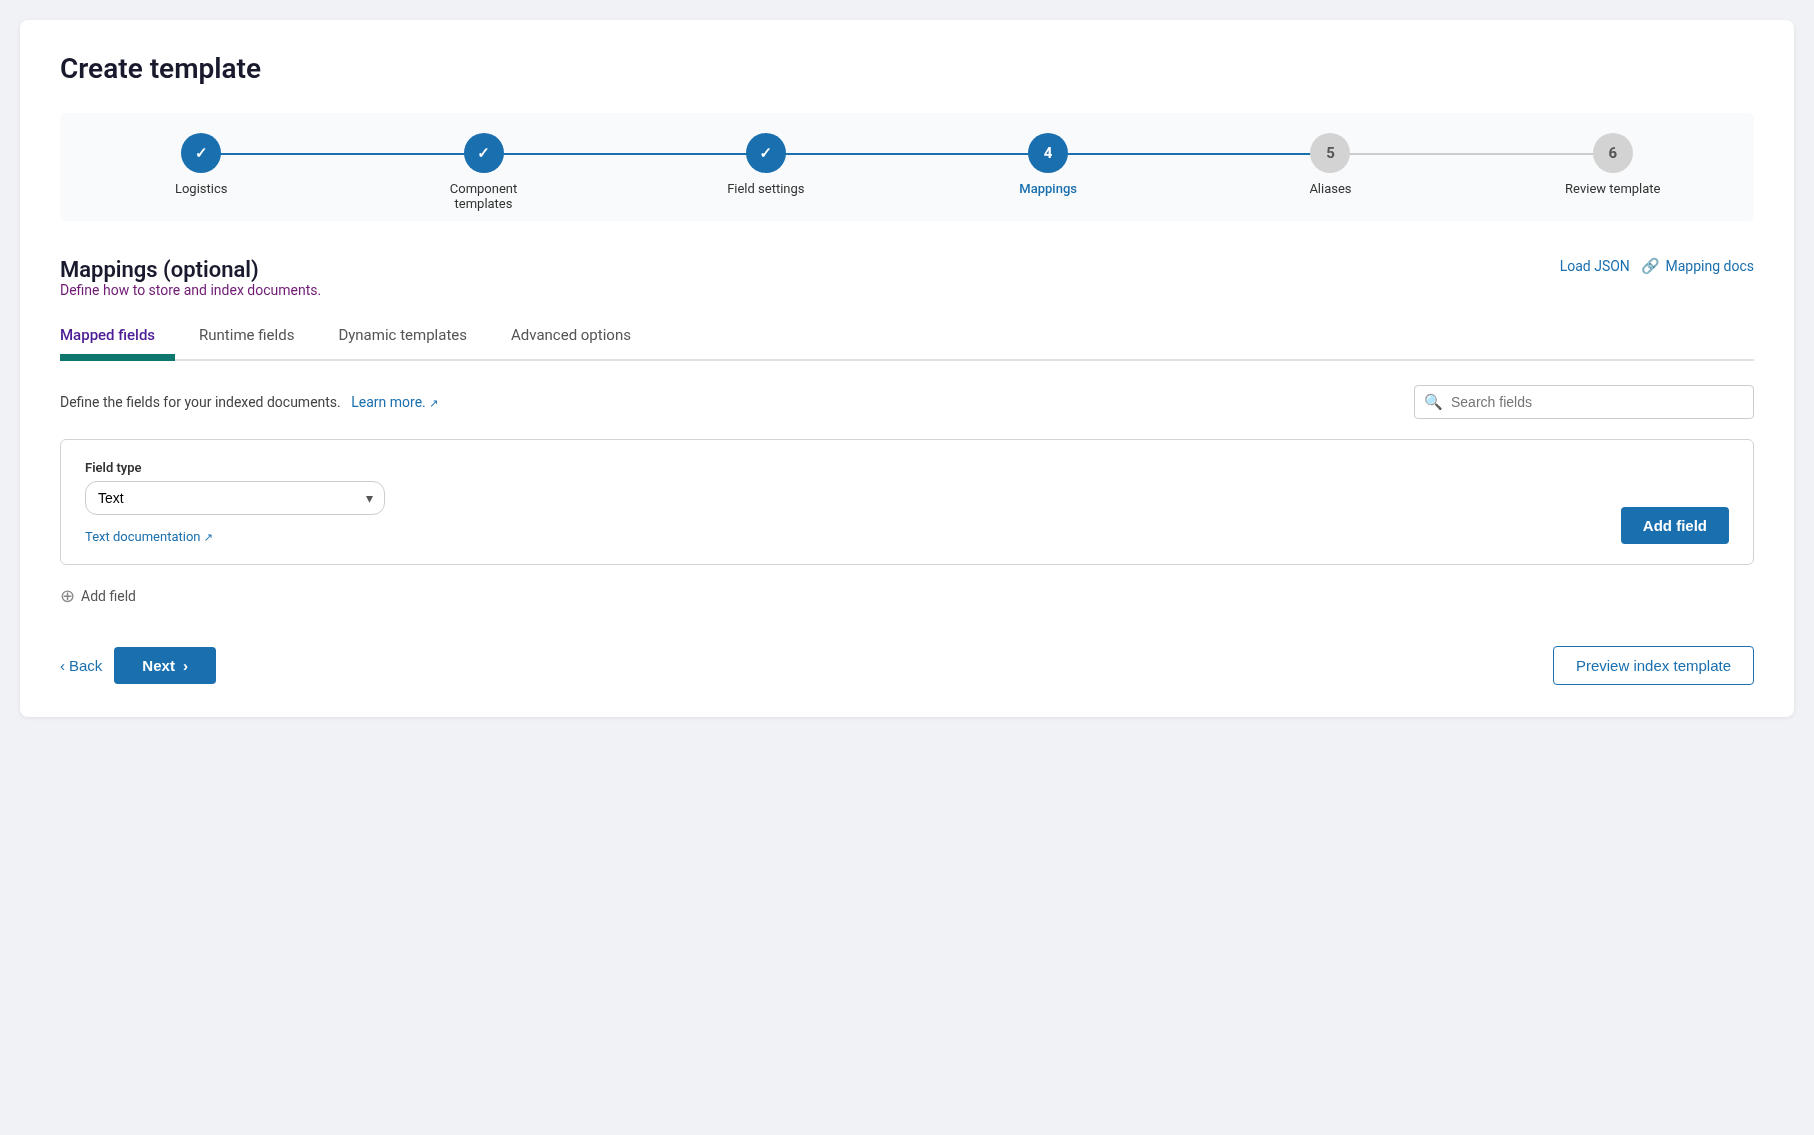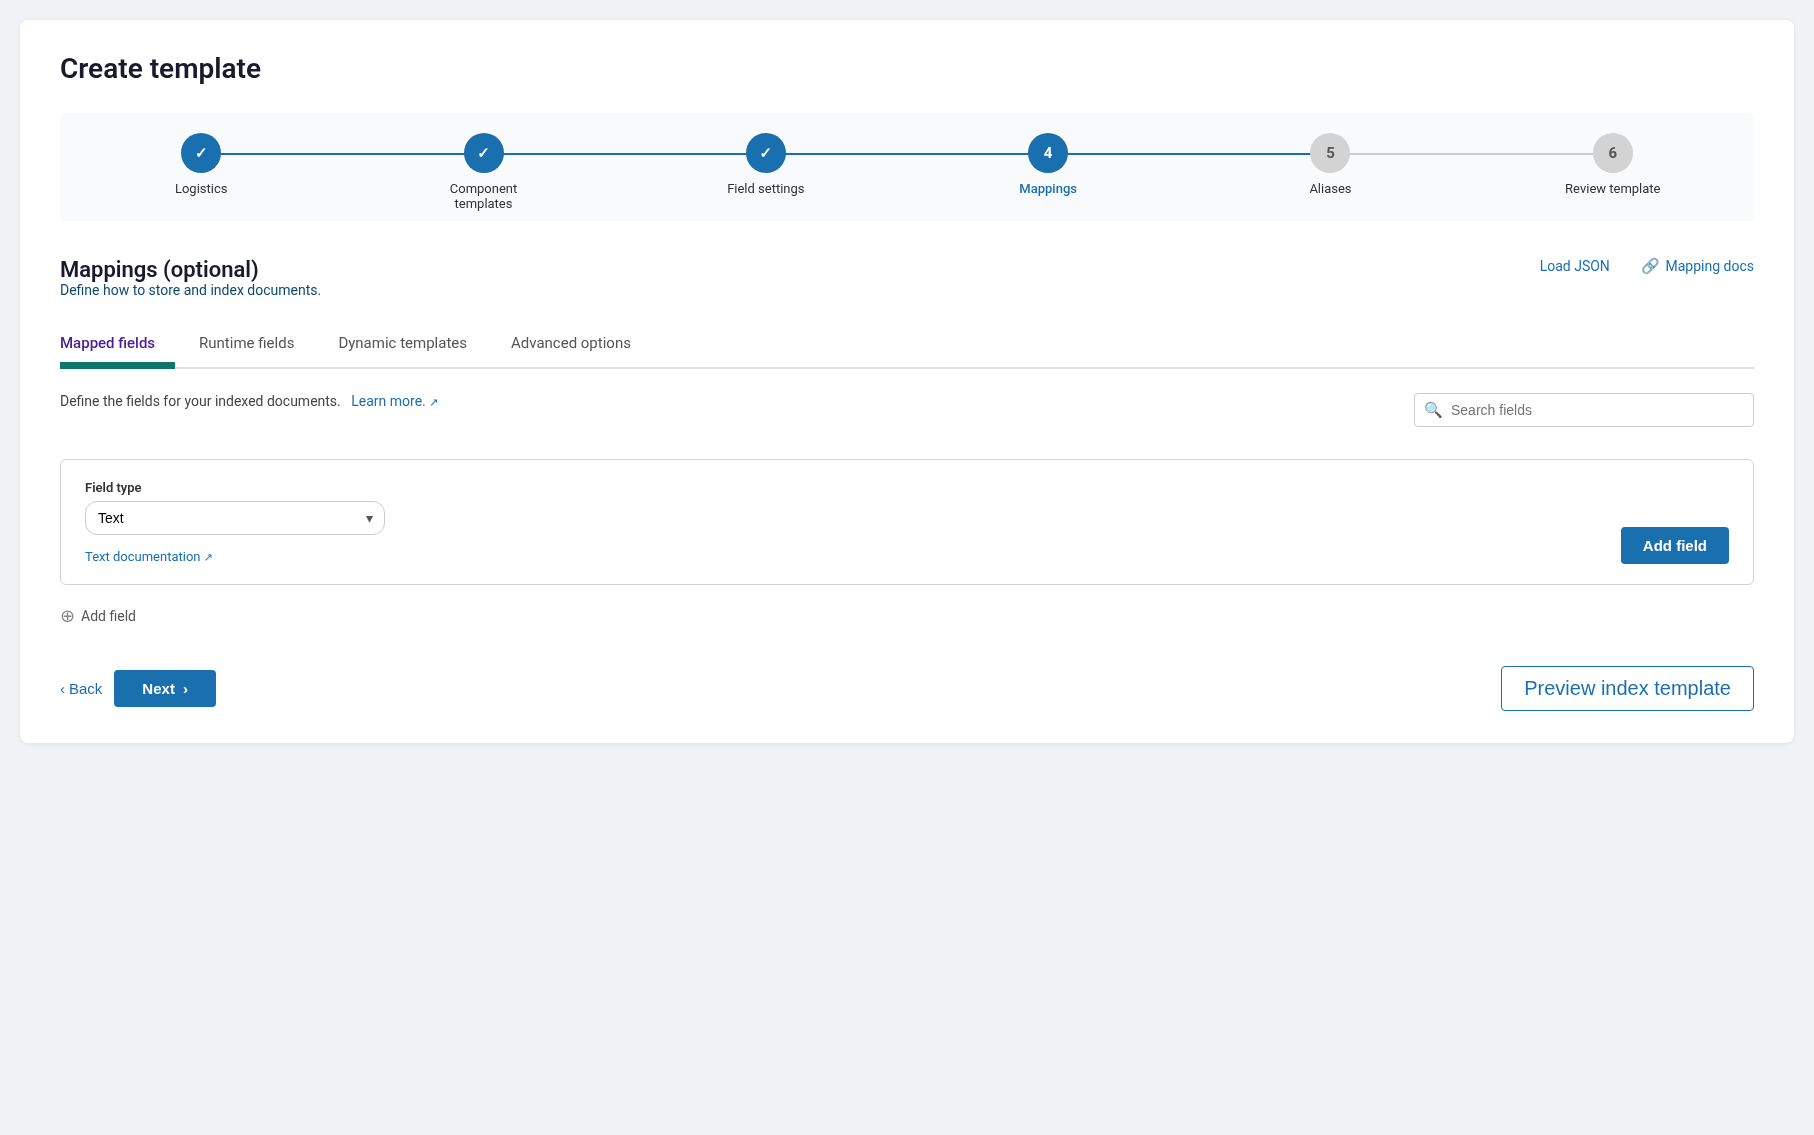--- a/index.html
+++ b/index.html
@@ -100,27 +100,27 @@
       justify-content: space-between;
       align-items: flex-start;
       margin-bottom: 6px;
     }
     .section-title {
       font-size: 22px;
       font-weight: 600;
       color: #1a1a2e;
     }
     .section-desc {
-      color: #0c4a6e;
-      font-size: 14px;
-      margin-bottom: 20px;
+      color: #701a75;
+      font-size: 14px;
+      margin-bottom: 12px;
     }
     .header-links {
       display: flex;
-      gap: 32px;
+      gap: 12px;
       align-items: center;
     }
     .link-btn {
       color: #1a6faf;
       text-decoration: none;
       font-size: 14px;
       cursor: pointer;
       display: flex;
       align-items: center;
       gap: 5px;
@@ -147,21 +147,22 @@
       font-weight: 500;
     }
 
     
     .content-area {
       padding: 0;
     }
     .define-row {
       display: flex;
       justify-content: space-between;
-      margin-bottom: 32px;
+      align-items: center;
+      margin-bottom: 20px;
     }
     .define-text {
       color: #444;
       font-size: 14px;
     }
     .define-text a {
       color: #1a6faf;
       text-decoration: none;
     }
     .search-field-wrap {
@@ -311,21 +312,21 @@
       display: flex;
       align-items: center;
       gap: 8px;
     }
     .preview-btn {
       background: #fff;
       color: #1a6faf;
       border: 1px solid #1a6faf;
       border-radius: 4px;
       padding: 10px 22px;
-      font-size: 20px;
+      font-size: 15px;
       cursor: pointer;
       font-weight: 500;
     }
   </style>
 </head>
 <body>
 
 <div class="page-wrapper">
   <div class="main-card">
 

